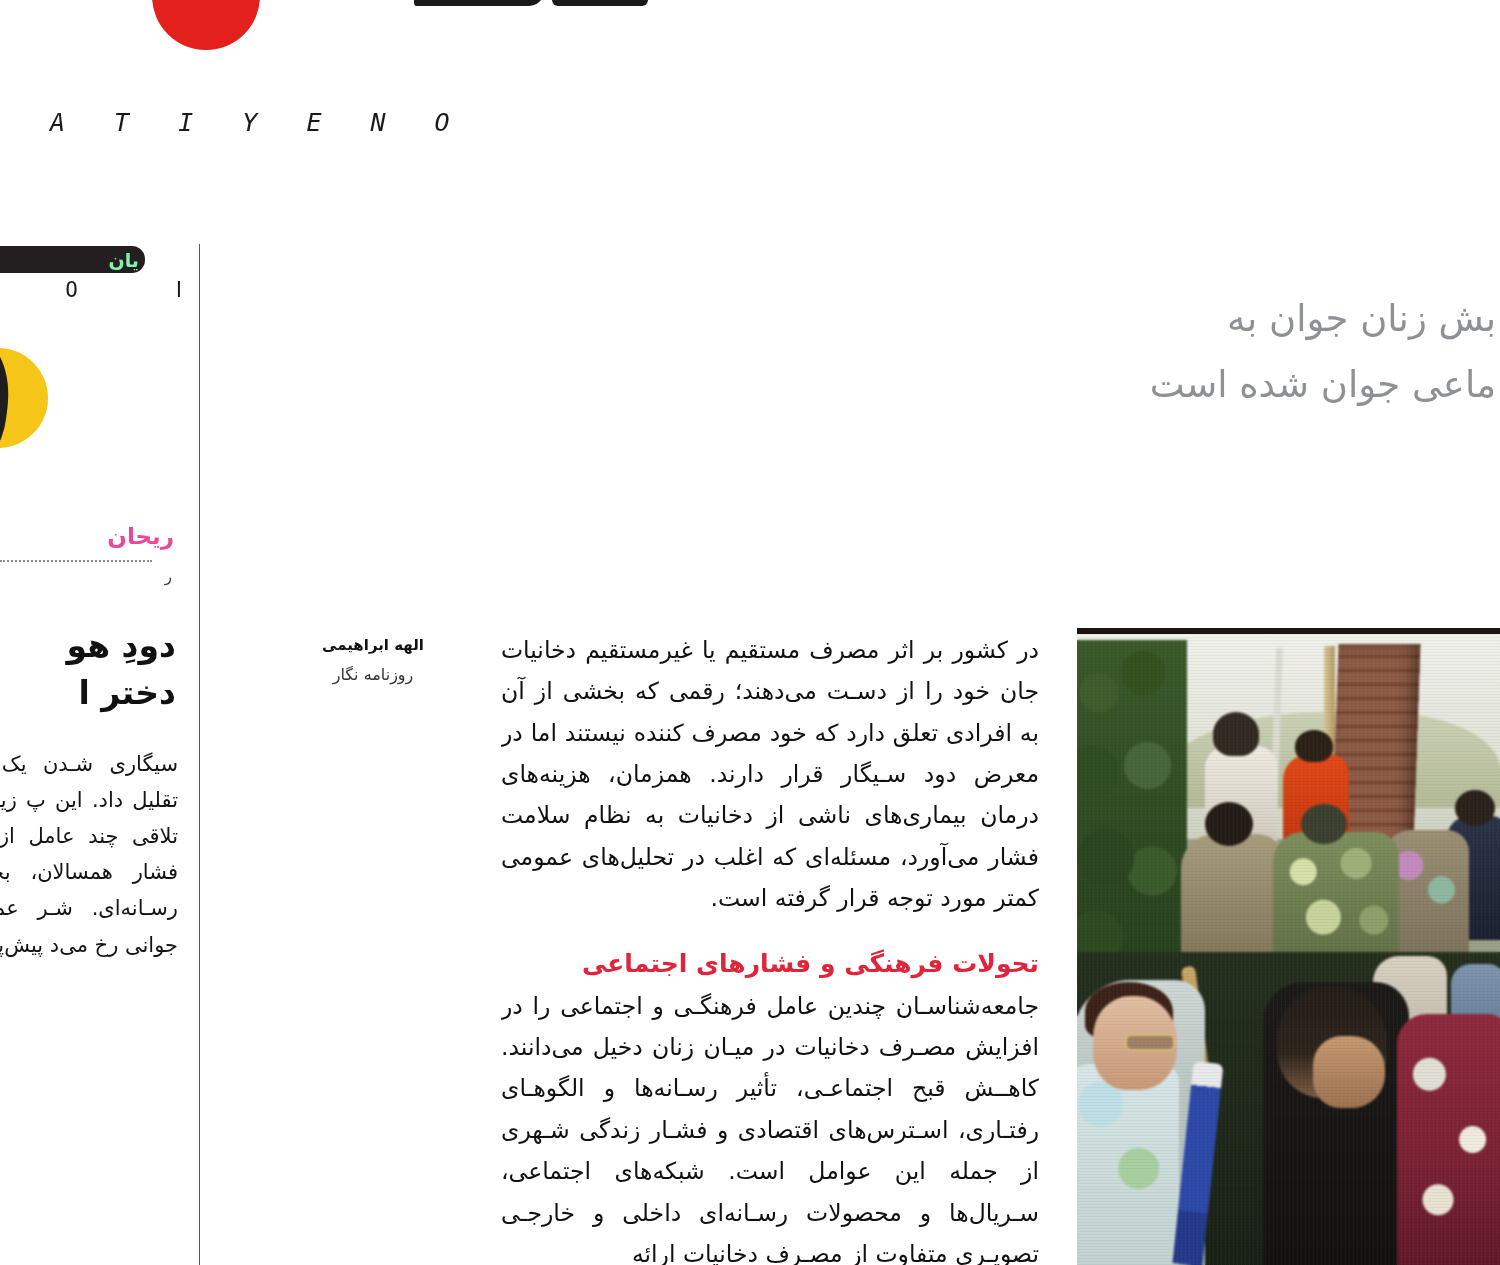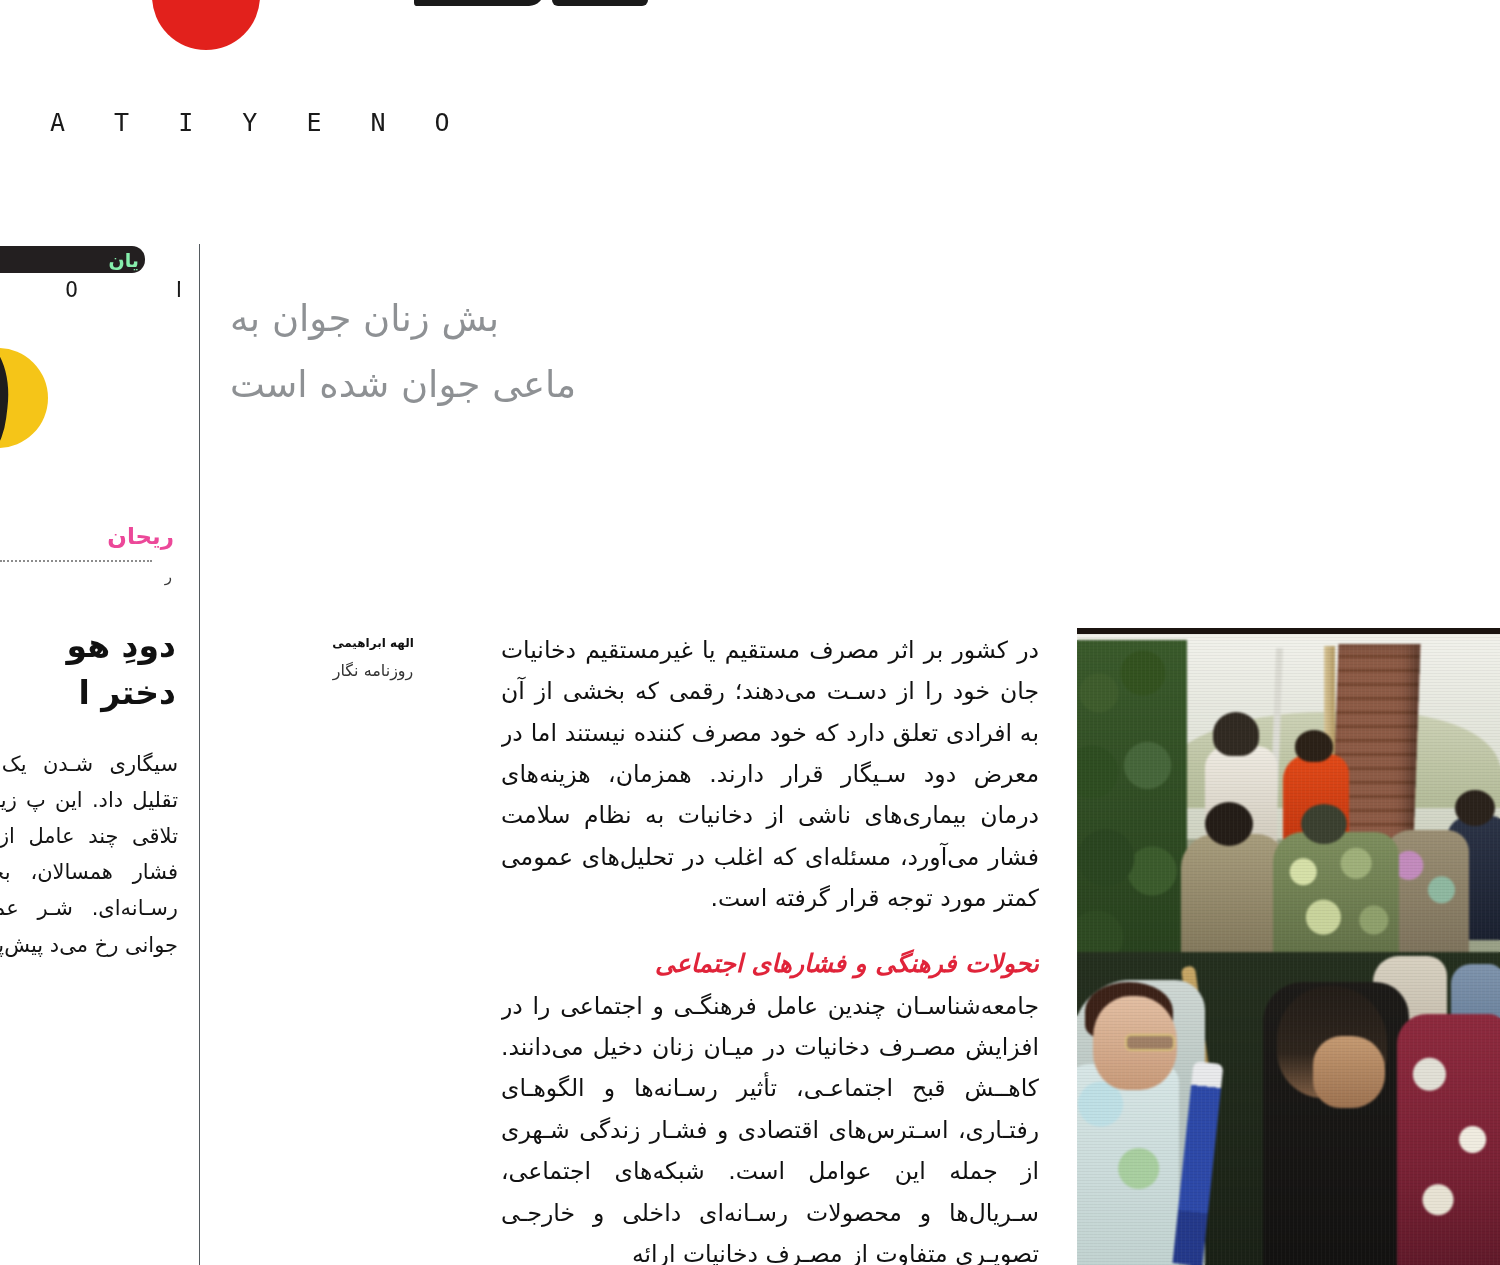--- a/index.html
+++ b/index.html
@@ -16,20 +16,21 @@
     font-family: "DejaVu Sans", "Liberation Sans", sans-serif;
     color: #1a1a1a;
   }
 
   
   .masthead {
     position: absolute;
     top: 0; left: 0;
     width: 1288px;
     height: 200px;
+    font-style: italic;
   }
   .logo-mark {
     position: absolute;
     left: 152px;
     top: -58px;
     width: 108px;
     height: 108px;
     border-radius: 50%;
     background: #e2211c;
     overflow: hidden;
@@ -215,33 +216,33 @@
     letter-spacing: -1px;
   }
   .deck {
     margin: 34px 0 0 0;
     padding-right: 4px;
     font-size: 37px;
     line-height: 1.62;
     color: #8e9194;
     font-weight: 400;
     white-space: nowrap;
-    text-align: left;
+    text-align: right;
   }
 
   
   .byline-col {
     position: absolute;
     left: 293px;
     top: 636px;
     width: 160px;
     text-align: center;
   }
   .byline-name {
-    font-size: 12px;
+    font-size: 15px;
     font-weight: 700;
     color: #111111;
     line-height: 1.3;
   }
   .byline-role {
     margin-top: 9px;
     font-size: 16px;
     color: #333333;
     line-height: 1.3;
   }
@@ -262,21 +263,20 @@
     text-align: justify;
     text-justify: inter-word;
   }
   .subhead {
     margin: 26px 0 4px 0 !important;
     font-size: 25px !important;
     font-weight: 700;
     color: #e0243a !important;
     line-height: 1.45 !important;
     text-align: left;
-    font-style: italic;
   }
 
   
   .photo-frame {
     position: absolute;
     left: 1077px;
     top: 628px;
     width: 423px;
     height: 637px;
     background: #1b1410;

